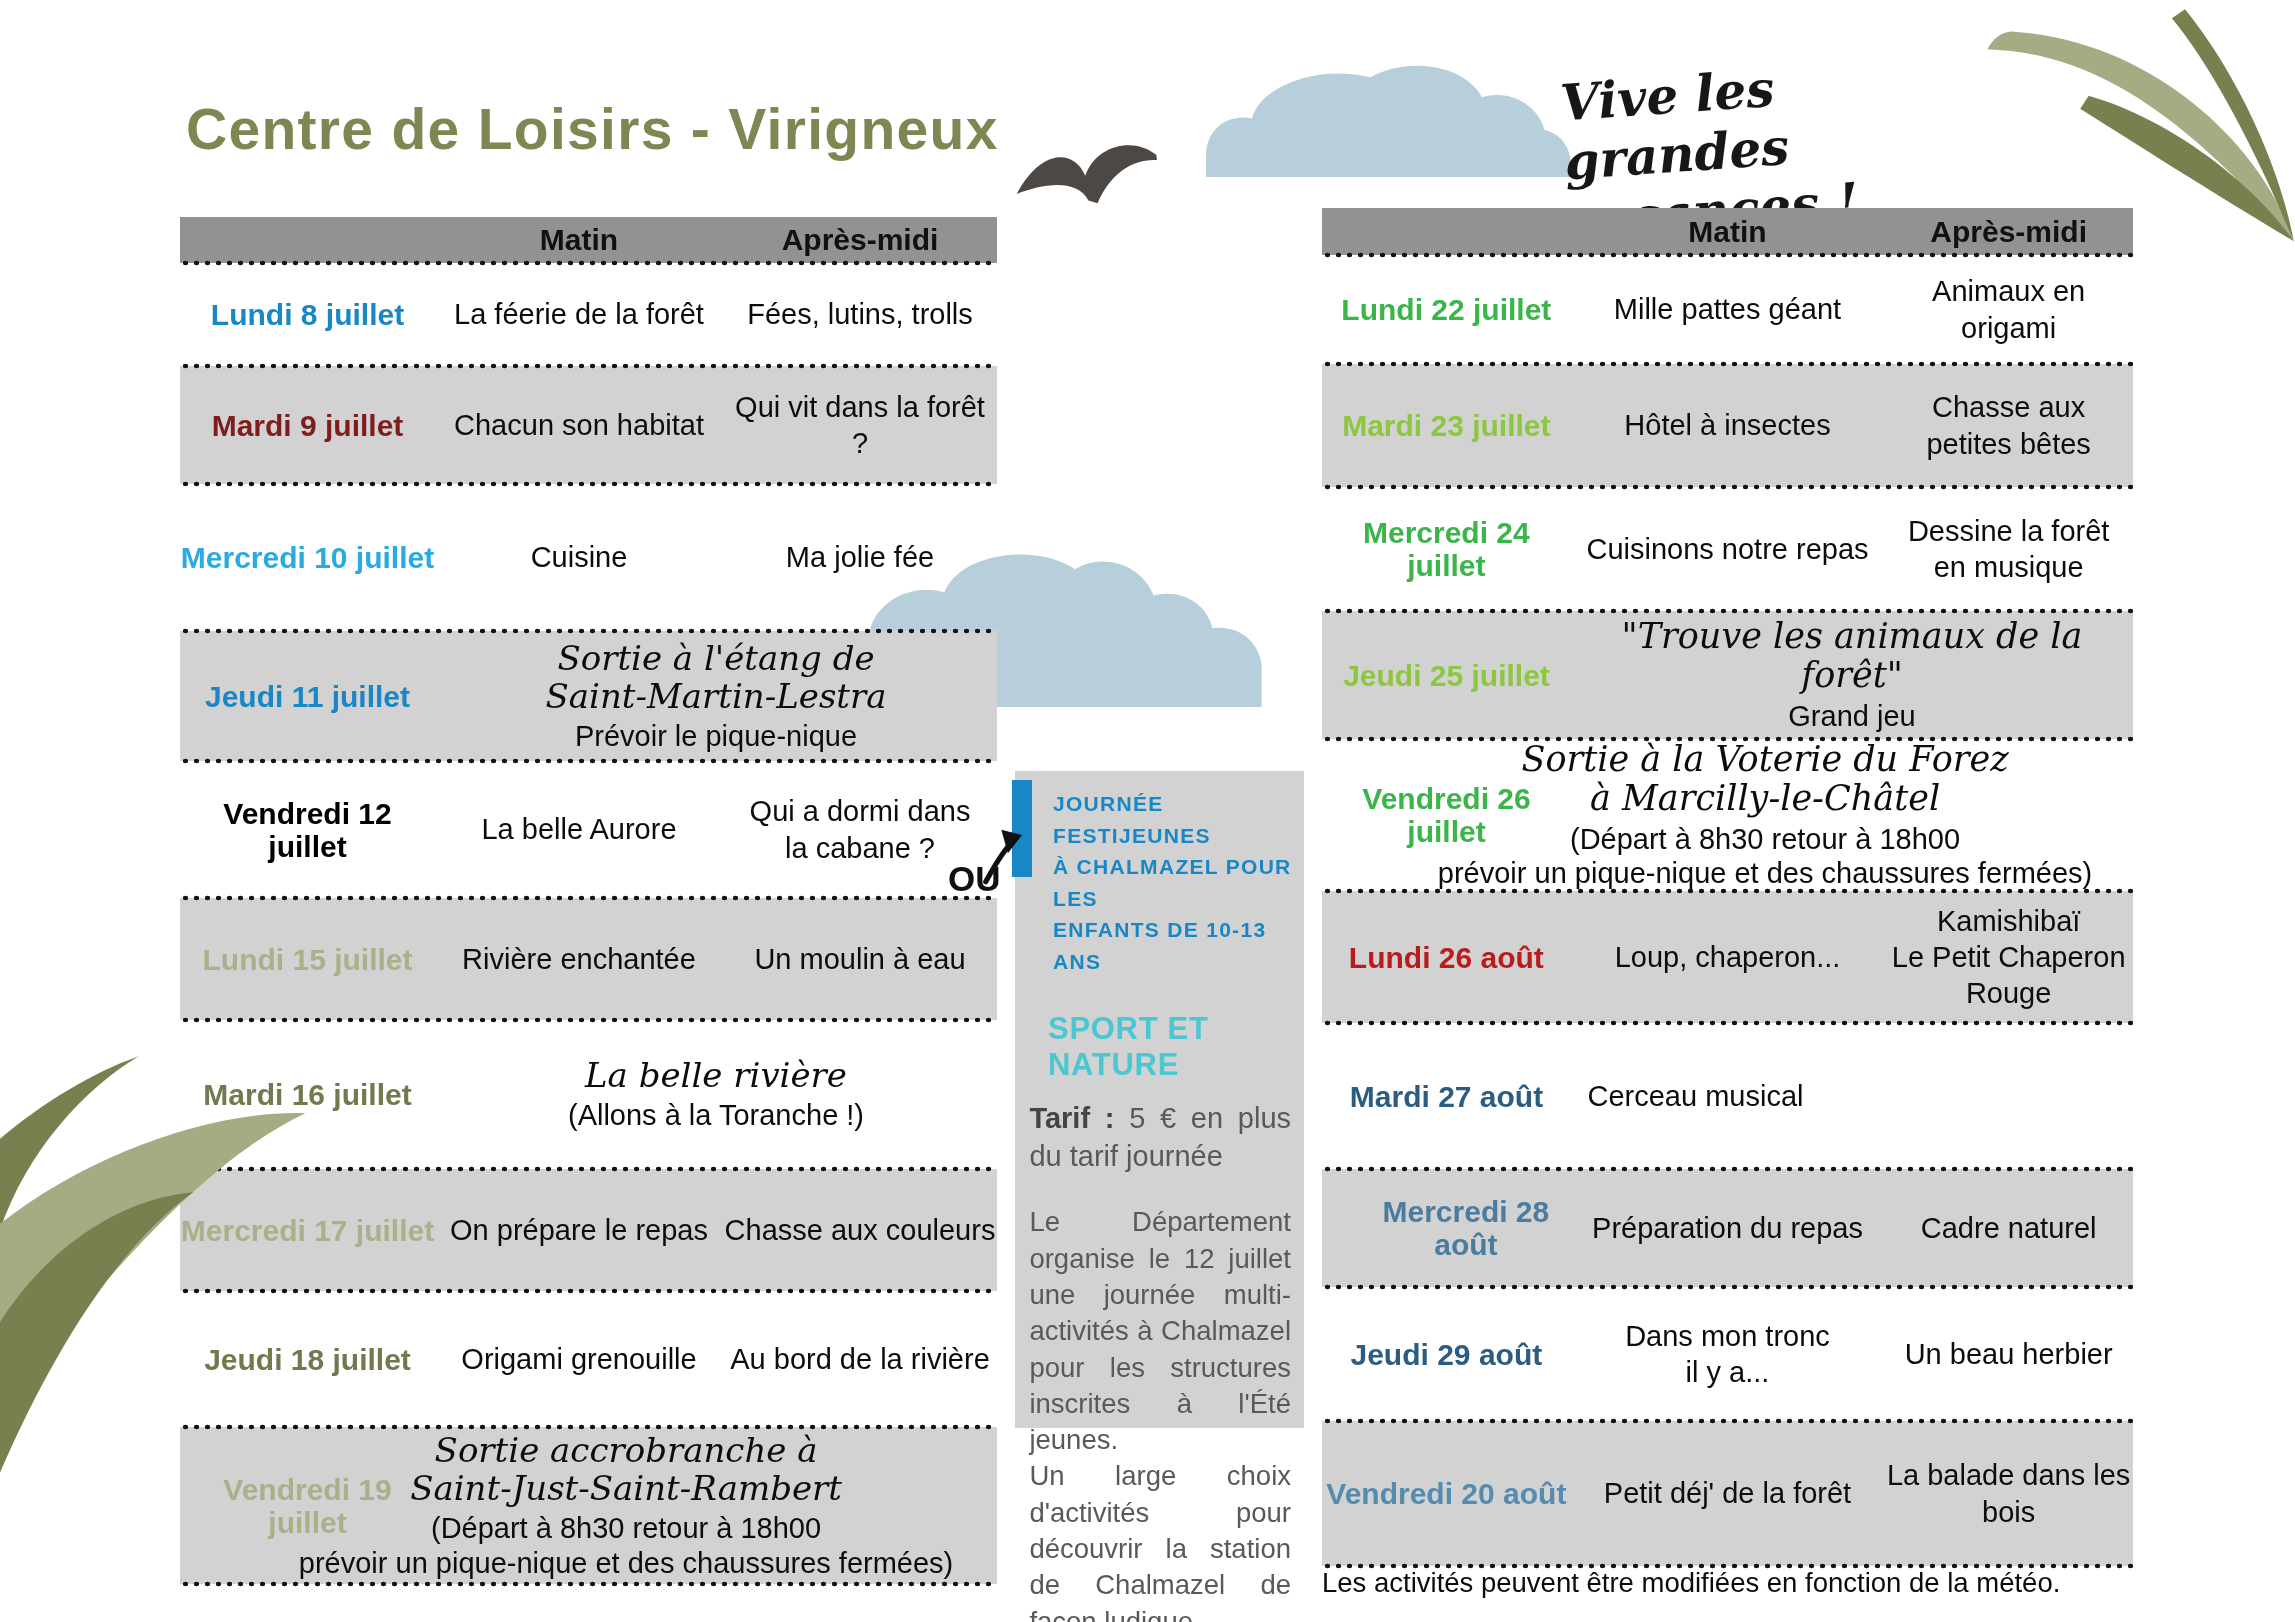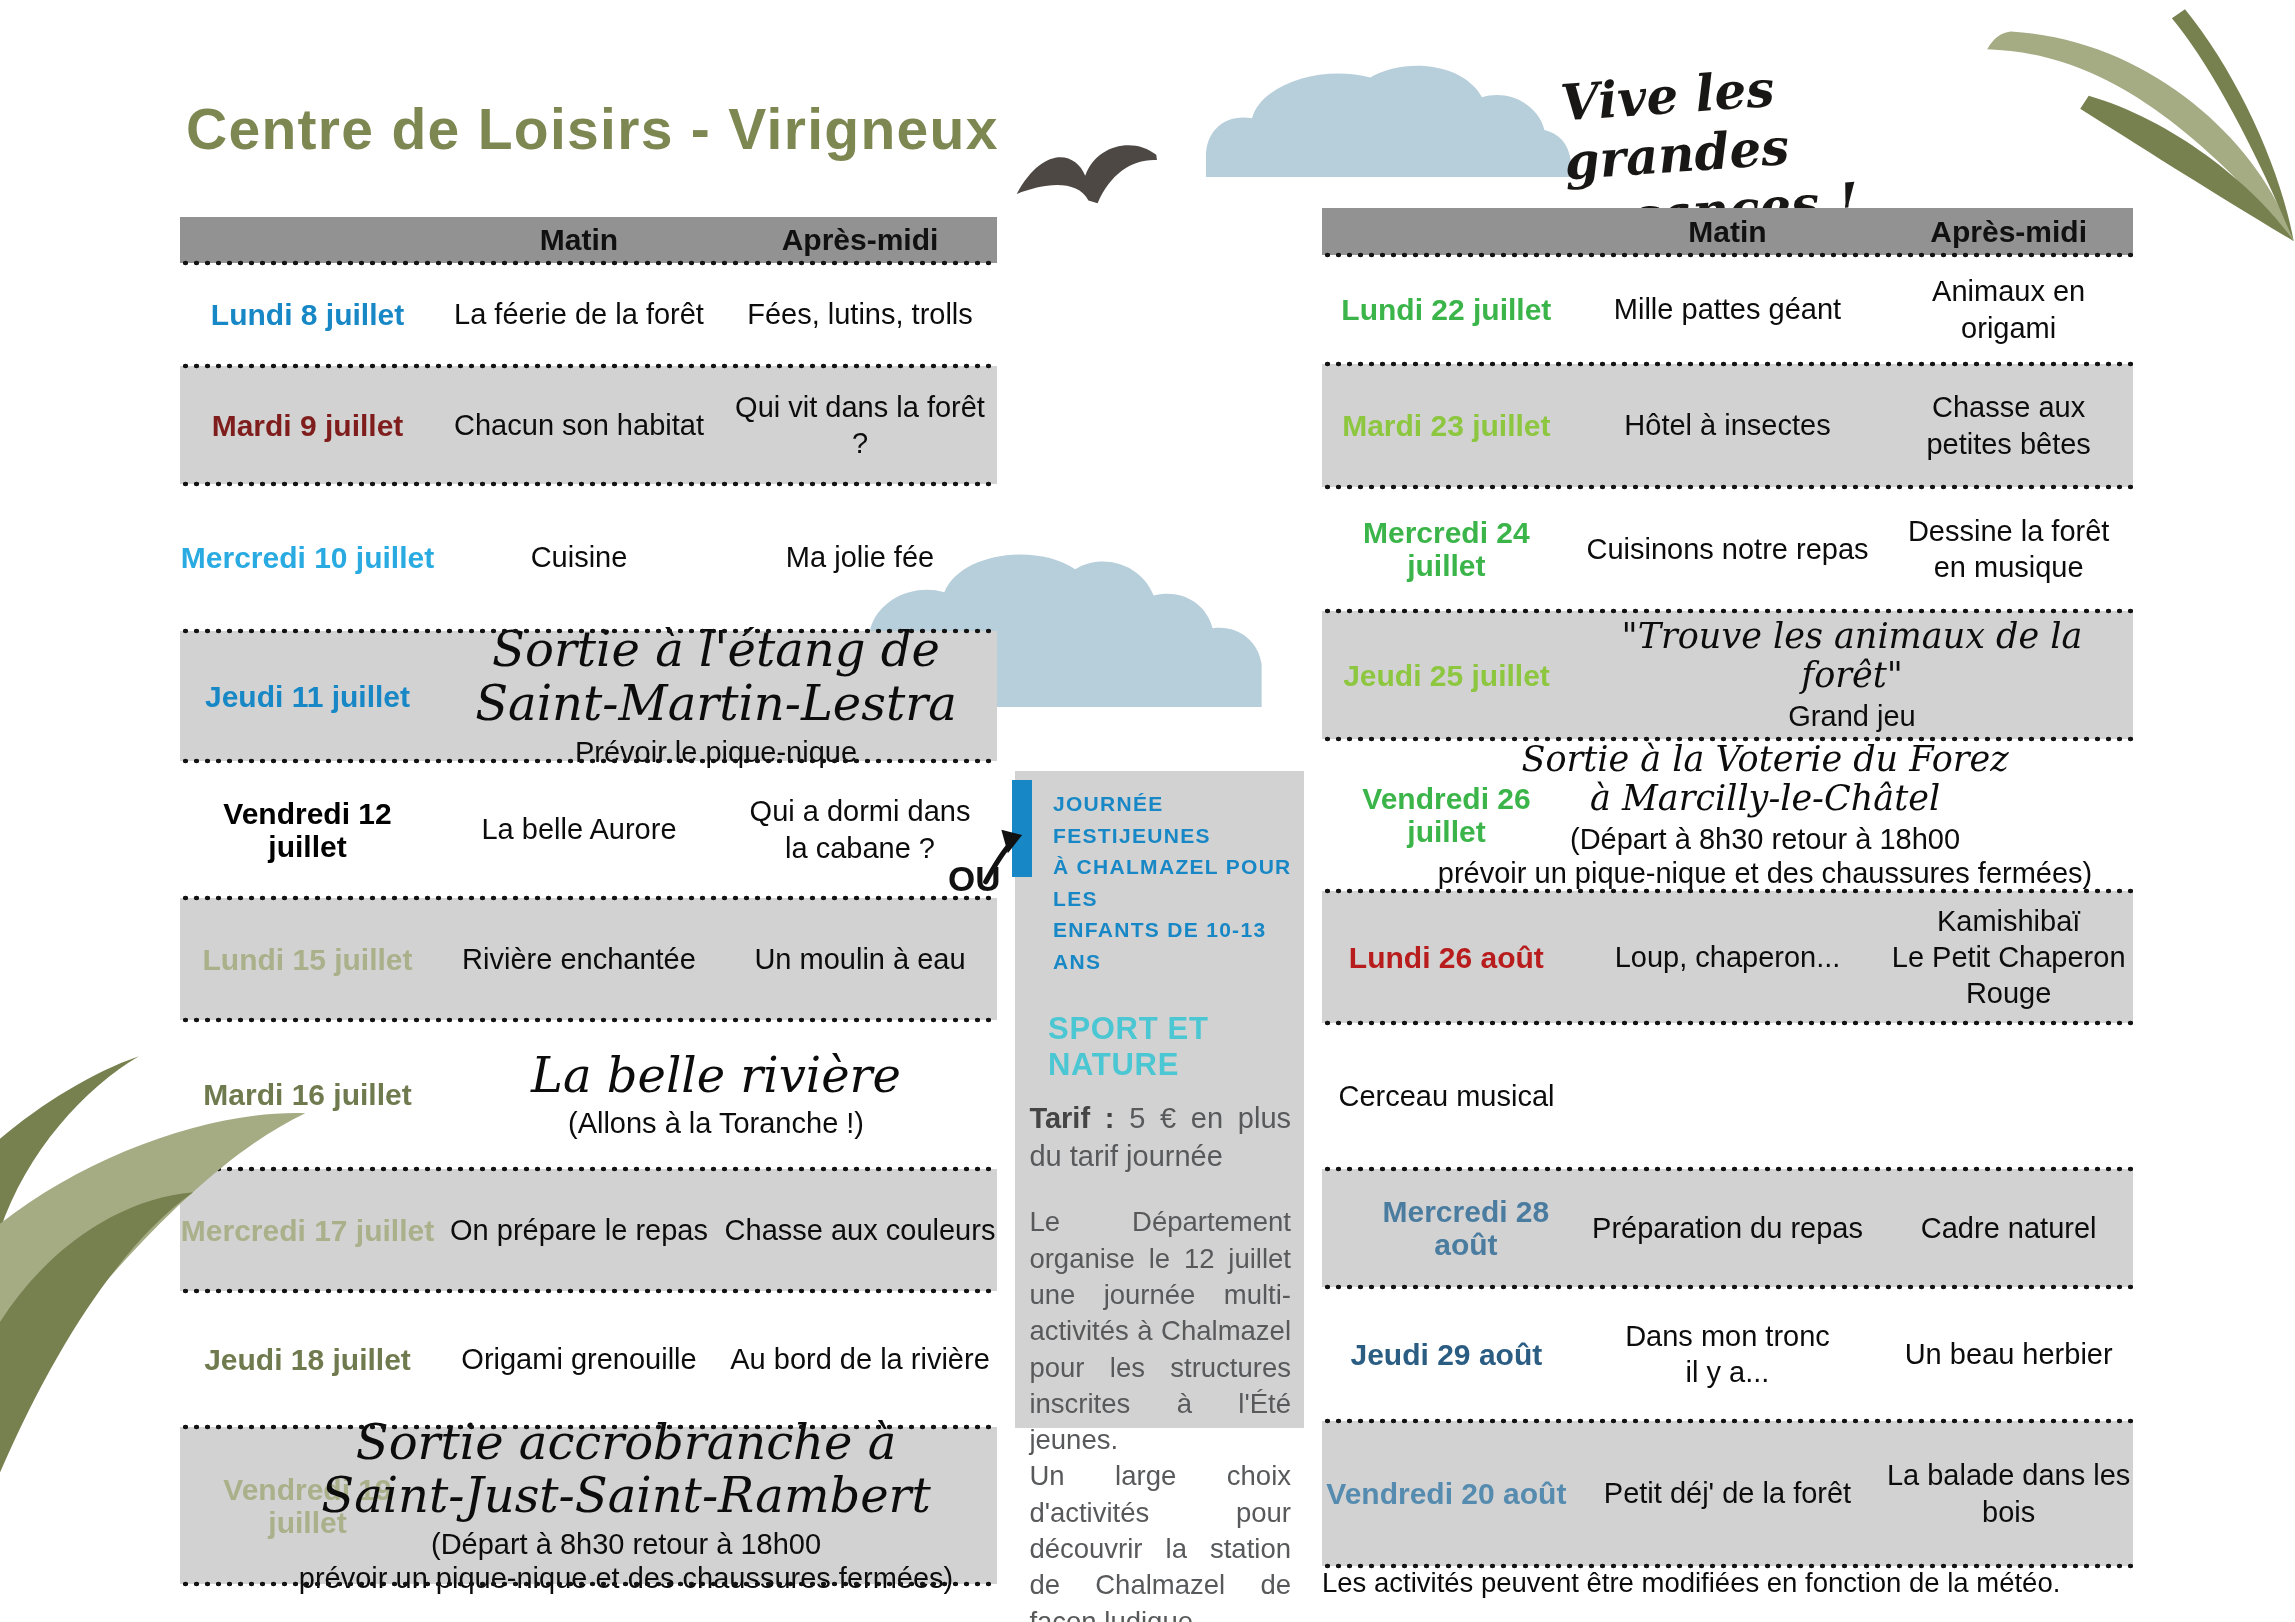--- a/index.html
+++ b/index.html
@@ -40,21 +40,21 @@
     background-size:11px 6.5px; background-repeat:repeat-x; background-position:left center;
   }
   .cell { display:flex; align-items:center; justify-content:center; text-align:center;
           white-space:pre-line; line-height:1.25; }
   .table.left  .day { width:255px; } .table.left  .morn { width:288px; } .table.left  .aft { width:274px; }
   .table.right .day { width:249px; } .table.right .morn { width:314px; } .table.right .aft { width:249px; }
   .day { font-size:30px; font-weight:bold; line-height:1.1; }
   .act { font-size:29px; color:#0c0c0c; }
   .cell.span { flex:1; flex-direction:column; justify-content:center; }
   .cell.span.wide { position:absolute; left:79px; right:3.9px; top:0; bottom:0; }
-  .script { font-family:"DejaVu Serif", serif; font-style:italic; font-size:48px; line-height:1.12; color:#0c0c0c; white-space:pre-line; }
+  .script { font-family:"DejaVu Serif", serif; font-style:italic; font-size:34px; line-height:1.12; color:#0c0c0c; white-space:pre-line; }
   .script.small { font-size:35px; }
   .note { font-size:29px; line-height:1.18; color:#0c0c0c; white-space:pre-line; margin-top:3.9px; }
 
   
   .panel { position:absolute; left:1015px; top:771px; width:289px; height:657px;
            background:var(--row_gray); z-index:2; }
   .panel .bar { position:absolute; left:-2.6px; top:9.2px; width:19.6px; height:97px; background:var(--blue1); }
   .ptitle { margin:17px 9.2px 0 38px; font-size:21px; line-height:1.5; letter-spacing:1.3px;
             color:var(--blue1); font-weight:bold; white-space:pre-line; }
   .headline { margin:34px 6.5px 0 33px; font-size:31px; letter-spacing:0.7px; color:var(--teal); font-weight:bold; }
@@ -223,20 +223,21 @@
     </div>
   </div>
   <div class="trow g" style="height:132px">
     <div class="cell day" style="color: #b91c1c;">Lundi 26 août</div>
     <div class="cell morn act">Loup, chaperon...</div>
     <div class="cell aft act">Kamishibaï
 Le Petit Chaperon
 Rouge</div>
   </div>
   <div class="trow" style="height:146px">
+    <div class="cell day" style="color: rgb(43, 93, 131);">Mardi 27 août</div>
     <div class="cell aft act">Cerceau musical</div>
   </div>
   <div class="trow g" style="height:118px">
     <div class="cell day" style="color: rgb(74, 124, 160); padding-left: 39px;">Mercredi 28 août</div>
     <div class="cell morn act">Préparation du repas</div>
     <div class="cell aft act">Cadre naturel</div>
   </div>
   <div class="trow" style="height:134px">
     <div class="cell day" style="color: rgb(43, 93, 131);">Jeudi 29 août</div>
     <div class="cell morn act">Dans mon tronc

